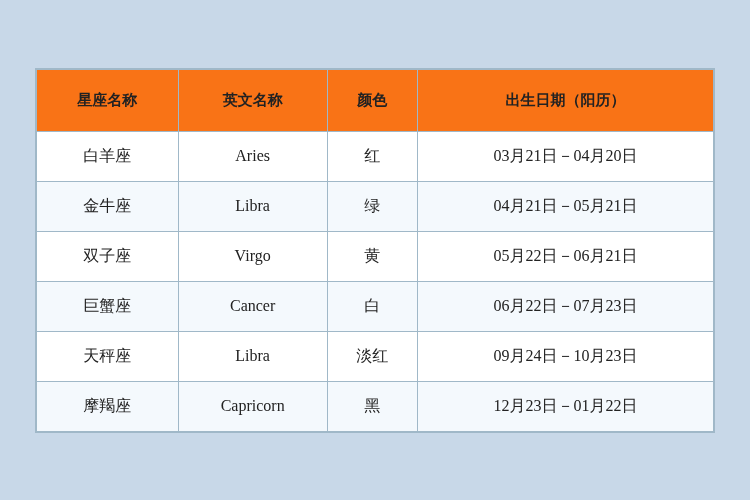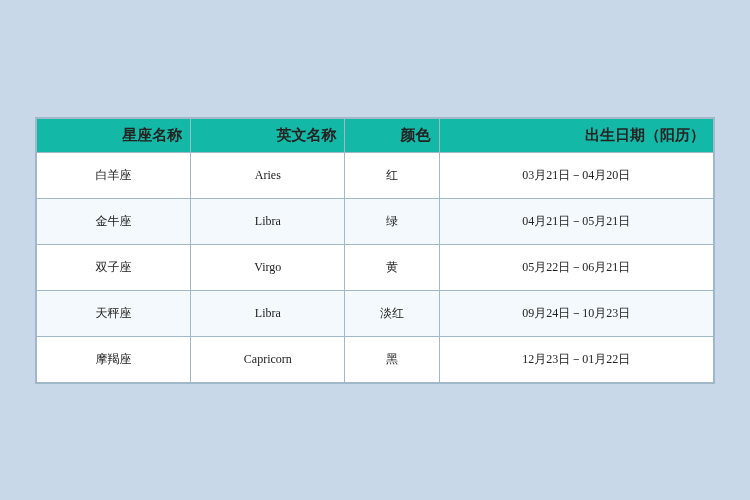--- a/index.html
+++ b/index.html
@@ -18,29 +18,28 @@
       width: 680px;
     }
     table {
       width: 100%;
       border-collapse: collapse;
     }
     th, td {
       border: 1px solid #a0b8c8;
       text-align: center;
       padding: 14px 8px;
-      font-size: 12px;
+      font-size: 16px;
       color: #222;
     }
     thead tr th {
-      background-color: #14b8a6;
+      background-color: #f97316;
       font-weight: bold;
       font-size: 15px;
-      padding: 7px 8px;
-      text-align: right;
+      padding: 21px 8px;
     }
     tbody tr:nth-child(odd) {
       background-color: #ffffff;
     }
     tbody tr:nth-child(even) {
       background-color: #f4f9fd;
     }
     tbody tr td:nth-child(2) {
     }
   </style>
@@ -70,20 +69,26 @@
           <td>绿</td>
           <td>04月21日－05月21日</td>
         </tr>
         <tr>
           <td>双子座</td>
           <td>Virgo</td>
           <td>黄</td>
           <td>05月22日－06月21日</td>
         </tr>
         <tr>
+          <td>巨蟹座</td>
+          <td>Cancer</td>
+          <td>白</td>
+          <td>06月22日－07月23日</td>
+        </tr>
+        <tr>
           <td>天秤座</td>
           <td>Libra</td>
           <td>淡红</td>
           <td>09月24日－10月23日</td>
         </tr>
         <tr>
           <td>摩羯座</td>
           <td>Capricorn</td>
           <td>黑</td>
           <td>12月23日－01月22日</td>

